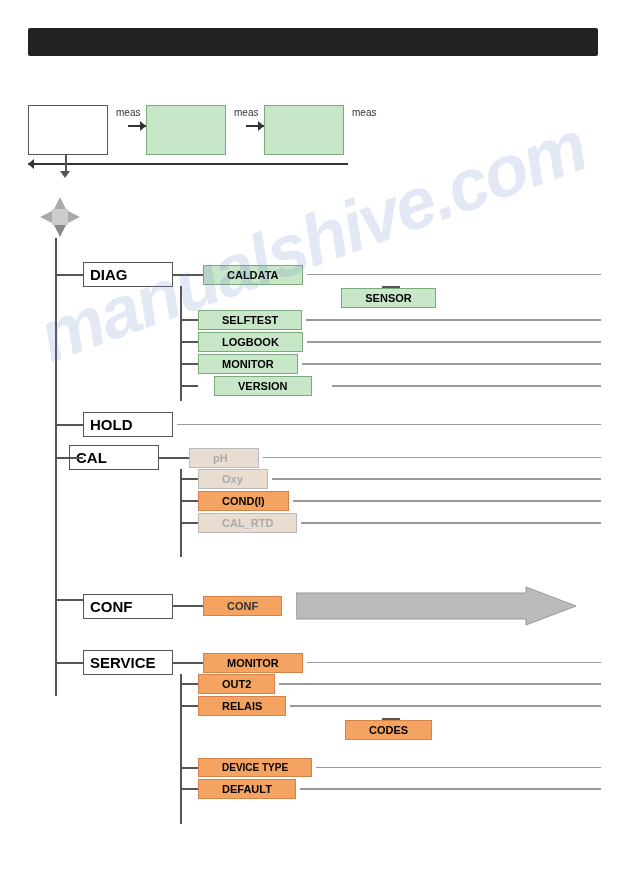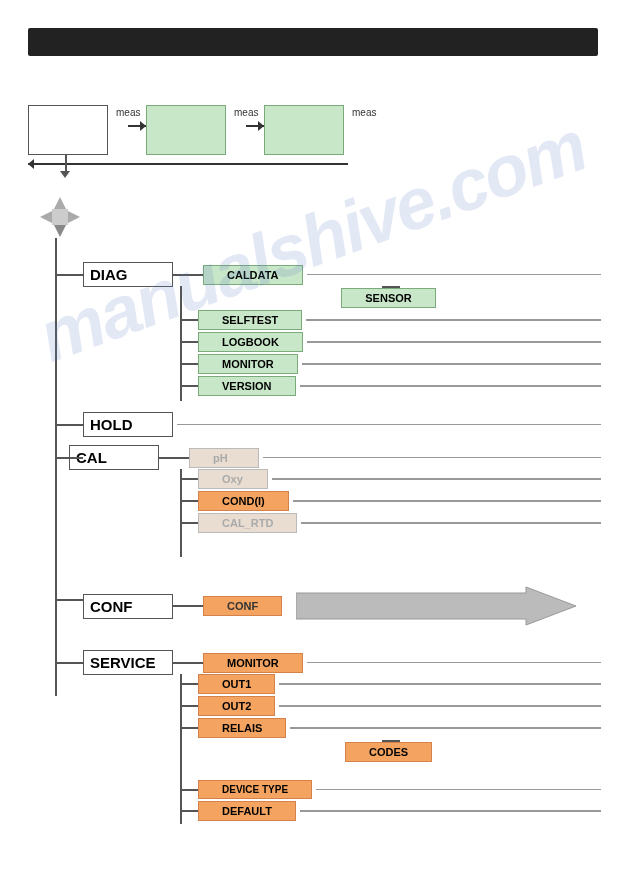--- a/index.html
+++ b/index.html
@@ -292,21 +292,21 @@
     <div class="menu-tag tag-green">LOGBOOK</div>
     <div class="horiz-line"></div>
   </div>
 
   <div style="display:flex;align-items:center;margin-bottom:0;margin-left:152px;margin-top:2px;">
     <div style="width:18px;height:2px;background:#555;"></div>
     <div class="menu-tag tag-green">MONITOR</div>
     <div class="horiz-line"></div>
   </div>
 
-  <div style="display:flex;align-items:center;margin-bottom:0;margin-left:152px;margin-top:2px;">
+  <div style="display:flex;align-items:center;margin-bottom:0;margin-left:152px;margin-top:2px;gap:16px;">
     <div style="width:18px;height:2px;background:#555;"></div>
     <div class="menu-tag tag-green">VERSION</div>
     <div class="horiz-line"></div>
   </div>
 </div>
 
 <div style="position:absolute;top:412px;left:28px;right:28px;">
   <div style="position:absolute;left:27px;top:12px;width:28px;height:2px;background:#555;"></div>
   <div style="display:flex;align-items:center;margin-left:55px;">
     <div class="menu-label">HOLD</div>
@@ -367,46 +367,41 @@
     <div class="menu-label">SERVICE</div>
     <div style="width:30px;height:2px;background:#555;"></div>
     <div class="menu-tag tag-orange">MONITOR</div>
     <div class="horiz-line"></div>
   </div>
 </div>
 
 <div style="position:absolute;top:674px;left:28px;right:28px;">
   <div style="position:absolute;left:152px;top:0;width:2px;height:150px;background:#555;"></div>
 
+
   <div style="display:flex;align-items:center;margin-left:152px;margin-bottom:2px;">
     <div style="width:18px;height:2px;background:#555;"></div>
-    <div class="menu-tag tag-orange">OUT1</div>
+    <div class="menu-tag tag-orange">OUT2</div>
     <div class="horiz-line"></div>
   </div>
 
   <div style="display:flex;align-items:center;margin-left:152px;margin-bottom:2px;">
     <div style="width:18px;height:2px;background:#555;"></div>
-    <div class="menu-tag tag-orange">OUT2</div>
+    <div class="menu-tag tag-orange">RELAIS</div>
+    <div class="horiz-line"></div>
+  </div>
+
+  <div style="display:flex;align-items:center;margin-left:152px;margin-bottom:18px;flex-direction:column;">
+    <div style="width:18px;height:2px;background:#555;"></div>
+    <div class="menu-tag tag-orange">CODES</div>
     <div class="horiz-line"></div>
   </div>
 
   <div style="display:flex;align-items:center;margin-left:152px;margin-bottom:2px;">
     <div style="width:18px;height:2px;background:#555;"></div>
-    <div class="menu-tag tag-orange">RELAIS</div>
-    <div class="horiz-line"></div>
-  </div>
-
-  <div style="display:flex;align-items:center;margin-left:152px;margin-bottom:18px;flex-direction:column;">
-    <div style="width:18px;height:2px;background:#555;"></div>
-    <div class="menu-tag tag-orange">CODES</div>
-    <div class="horiz-line"></div>
-  </div>
-
-  <div style="display:flex;align-items:center;margin-left:152px;margin-bottom:2px;">
-    <div style="width:18px;height:2px;background:#555;"></div>
     <div class="menu-tag tag-orange" style="font-size:10px;min-width:80px;">DEVICE TYPE</div>
     <div class="horiz-line"></div>
   </div>
 
   <div style="display:flex;align-items:center;margin-left:152px;">
     <div style="width:18px;height:2px;background:#555;"></div>
     <div class="menu-tag tag-orange">DEFAULT</div>
     <div class="horiz-line"></div>
   </div>
 </div>

